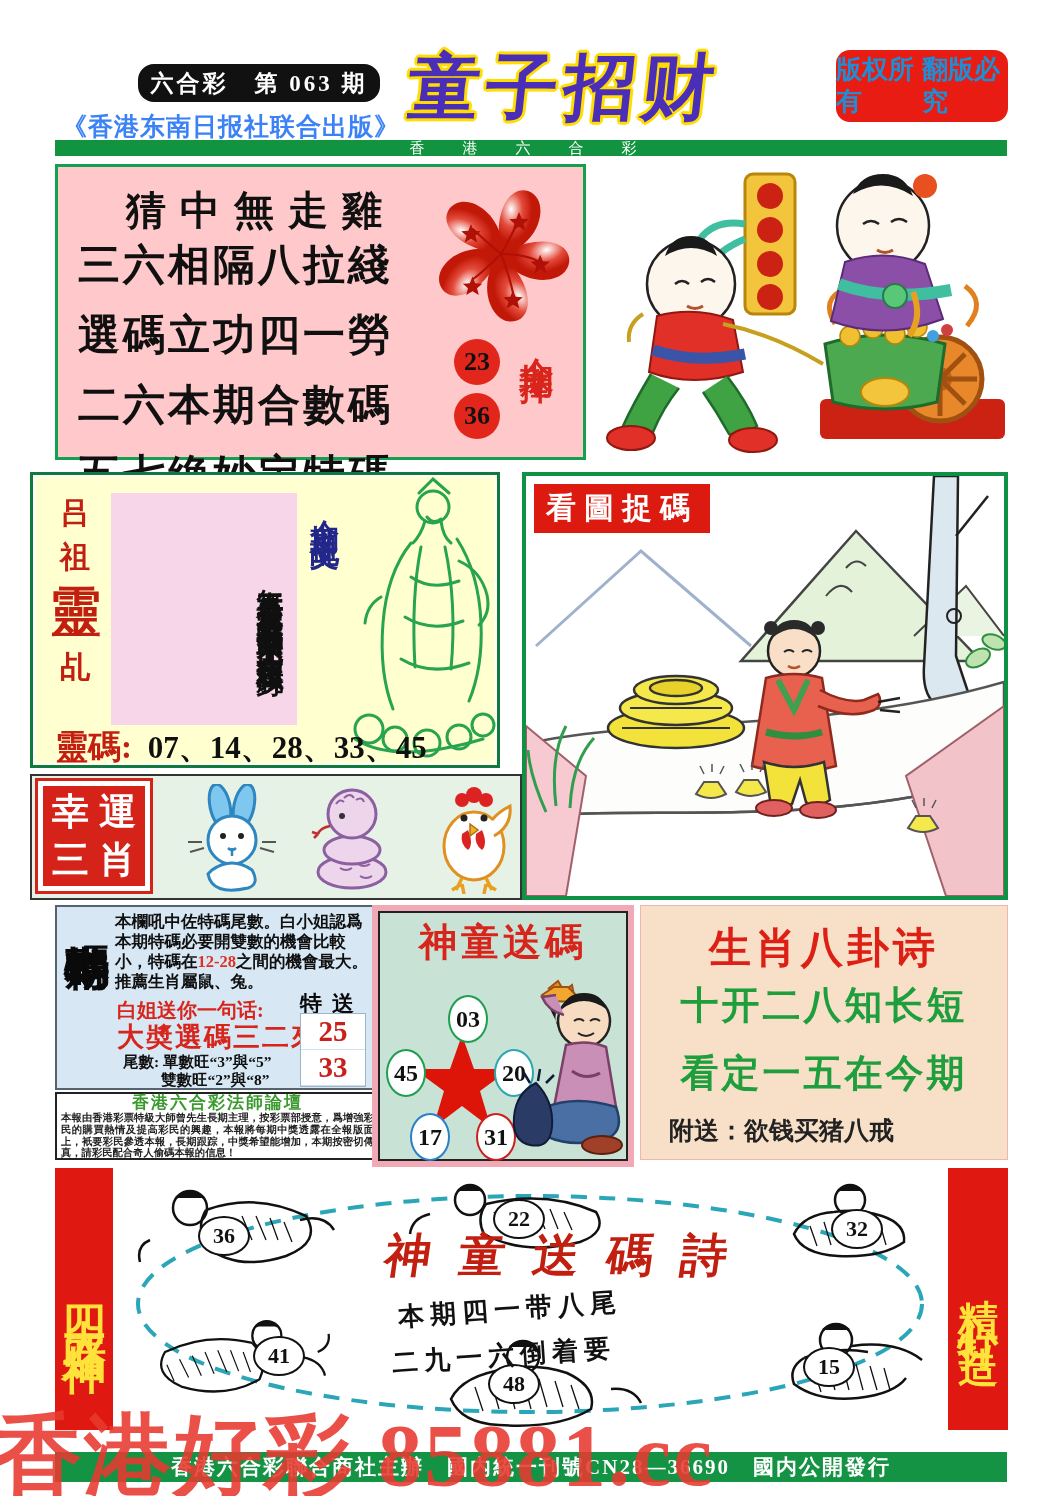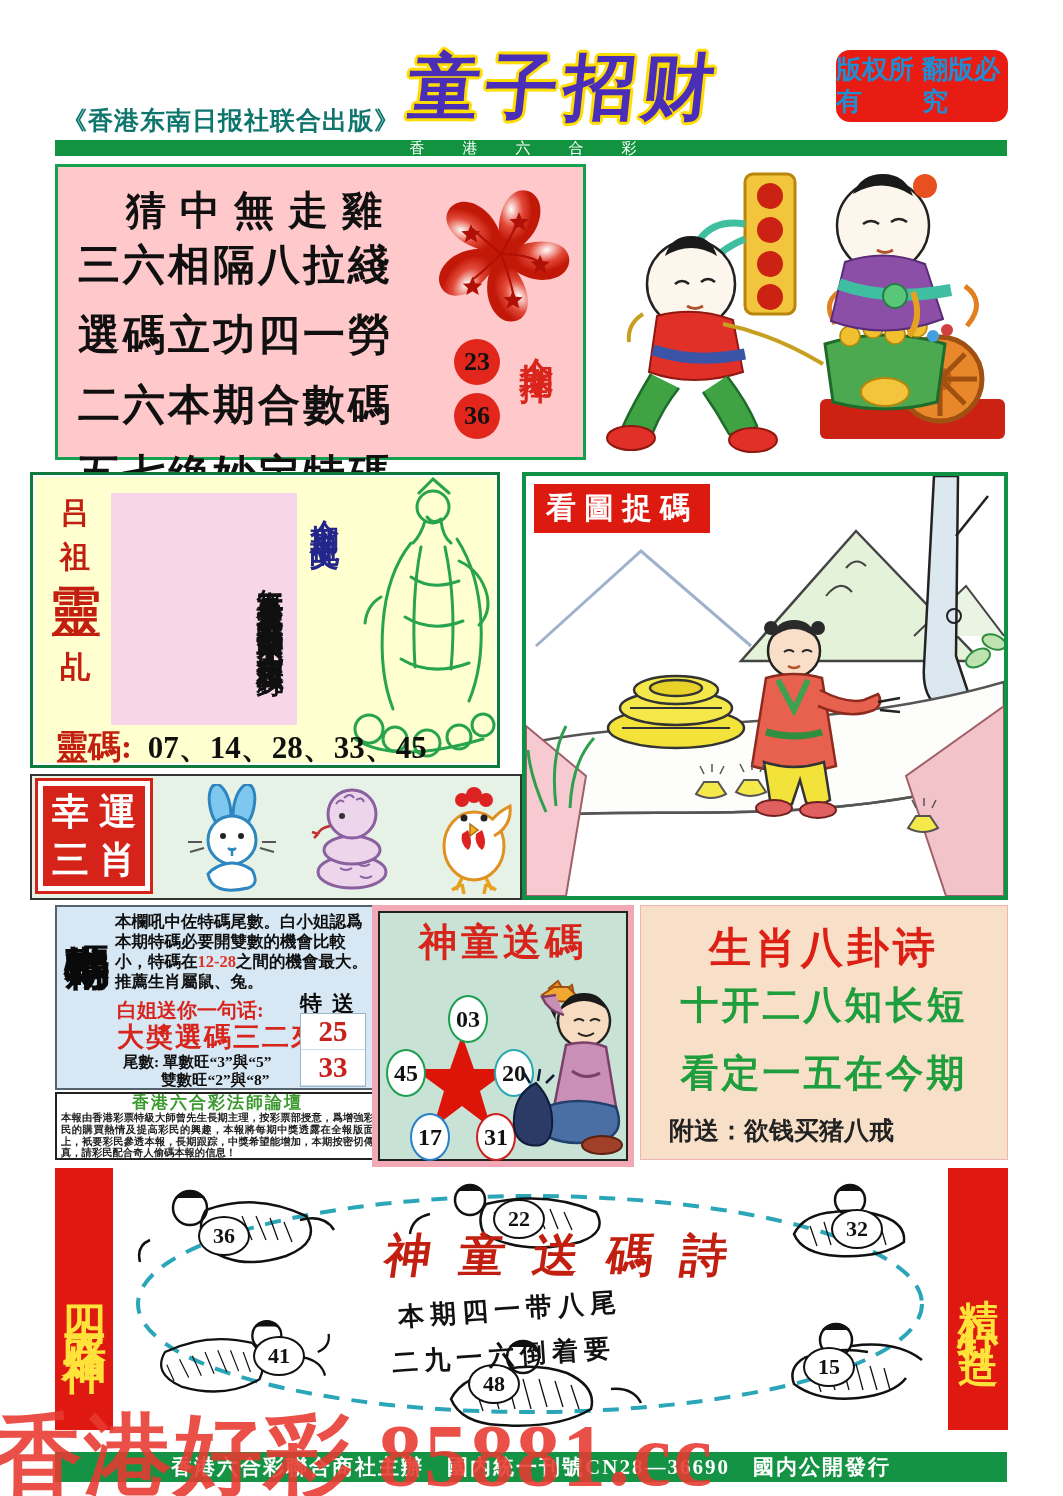--- a/index.html
+++ b/index.html
@@ -4,21 +4,21 @@
 <style>
   html,body{margin:0;padding:0;background:#ffffff;}
   .page{position:relative;width:1063px;height:1496px;background:#ffffff;overflow:hidden;
         font-family:"Liberation Sans","DejaVu Sans",sans-serif;}
   .abs{position:absolute;}
   .serif{font-family:"Liberation Serif","DejaVu Serif",serif;}
 
   
   .issue-box{left:138px;top:64px;width:242px;height:38px;background:#111;border-radius:16px;
              color:#fff;font-size:23px;font-weight:bold;display:flex;align-items:center;justify-content:center;letter-spacing:3px;}
-  .publisher{left:62px;top:104px;font-size:25px;font-weight:bold;color:#0f766e;letter-spacing:1px;}
+  .publisher{left:62px;top:110px;font-size:25px;font-weight:bold;color:#3b82f6;letter-spacing:1px;}
   .main-title{left:408px;top:40px;font-size:72px;font-weight:bold;color:#4B2EB8;letter-spacing:6px;transform:skewX(-6deg);
       text-shadow:-3px 0 #FFDD00,3px 0 #FFDD00,0 -3px #FFDD00,0 3px #FFDD00,-2px -2px #FFDD00,2px 2px #FFDD00,-2px 2px #FFDD00,2px -2px #FFDD00;}
   .copyright{left:836px;top:50px;width:172px;height:72px;background:#E81C13;border-radius:14px;
              display:flex;align-items:center;justify-content:center;color:#1E8FD5;font-weight:bold;font-size:26px;line-height:32px;}
   .green-strip{left:55px;top:140px;width:952px;height:16px;background:#12933F;color:#fff;
                display:flex;align-items:center;justify-content:center;font-size:15px;letter-spacing:38px;padding-left:22px;box-sizing:border-box;}
 
   
   .riddle{left:55px;top:164px;width:531px;height:296px;background:#FFC9CB;border:3px solid #13A04F;box-sizing:border-box;}
   .riddle-title{left:68px;top:16px;font-size:40px;font-weight:bold;color:#101010;letter-spacing:14px;}
@@ -98,20 +98,23 @@
   
   .footer-bar{left:55px;top:1452px;width:952px;height:30px;background:#149344;color:#fff;display:flex;align-items:center;justify-content:center;
               font-size:21px;font-weight:bold;letter-spacing:2px;}
   .watermark{left:-6px;top:1396px;font-size:88px;font-weight:bold;color:#E8392F;opacity:0.88;letter-spacing:2px;z-index:50;white-space:nowrap;}
 </style>
 </head>
 <body>
 
 <div class="page">
 
+  <div class="abs issue-box serif">
+    <span>六合彩　第 063 期</span>
+  </div>
   <div class="abs publisher serif">《香港东南日报社联合出版》</div>
   <div class="abs main-title serif">童子招财</div>
   <div class="abs copyright serif">
     <span>版权所有</span>
     <span>翻版必究</span>
   </div>
   <div class="abs green-strip">
     <span>香港六合彩</span>
   </div>
 
@@ -482,21 +485,21 @@
     <g stroke="#111" fill="none" stroke-width="2.5">
       <circle cx="108" cy="22" r="16" fill="#fff"></circle>
         <path d="M95,12 q13,-11 26,0" fill="#111"></path>
       <path d="M92,34 q-44,6 -56,30 q10,24 48,26 q60,4 92,-16 q6,-22 -24,-36 q-30,-10 -60,-4"></path>
       <path d="M196,54 q22,-2 30,14"></path>
     </g>
     <g stroke="#111" stroke-width="1.3">
       <path d="M60,52 l8,24 M76,46 l8,28 M92,44 l8,30 M108,44 l8,30 M124,44 l8,28 M140,46 l8,26 M156,50 l8,24"></path>
     </g>
   </svg>
-  <div class="abs wnum serif" style="left:468px;top:1364px;">48</div>
+  <div class="abs wnum serif" style="left:488px;top:1364px;">48</div>
 
   <svg class="abs" style="left:770px;top:1180px;" width="170" height="95" viewBox="0 0 170 95">
     <g stroke="#111" fill="none" stroke-width="2.5">
       <circle cx="80" cy="20" r="15" fill="#fff"></circle>
         <path d="M68,11 q12,-10 24,0" fill="#111"></path>
       <path d="M64,32 q-30,2 -40,22 q8,20 44,22 q44,2 66,-14 q2,-18 -22,-26 q-24,-8 -48,-4"></path>
     </g>
     <g stroke="#111" stroke-width="1.3">
       <path d="M40,46 l7,20 M54,42 l7,23 M68,40 l7,25 M82,40 l7,25 M96,42 l7,23 M110,44 l6,21"></path>
     </g>

